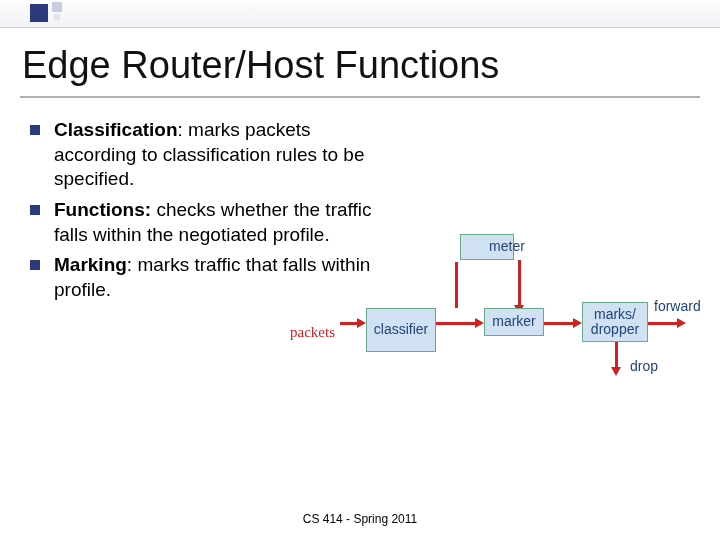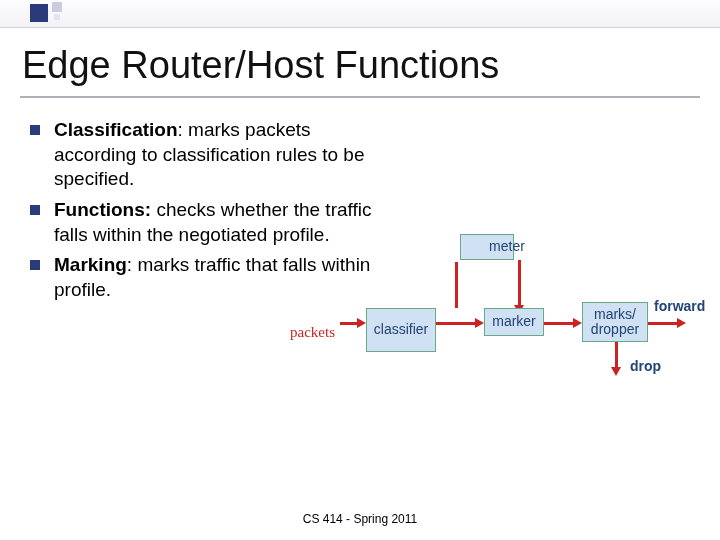--- a/index.html
+++ b/index.html
@@ -100,21 +100,20 @@
     display: flex;
     align-items: center;
     justify-content: center;
     padding: 2px 4px;
     line-height: 1.1;
   }
   .dlabel {
     position: absolute;
     font-size: 14px;
     color: #247;
-    font-weight: bold;
   }
   .arrow-h {
     position: absolute;
     height: 3px;
     background: #cc2222;
   }
   .arrow-h::after {
     content: "";
     position: absolute;
     right: -8px; top: -4px;

